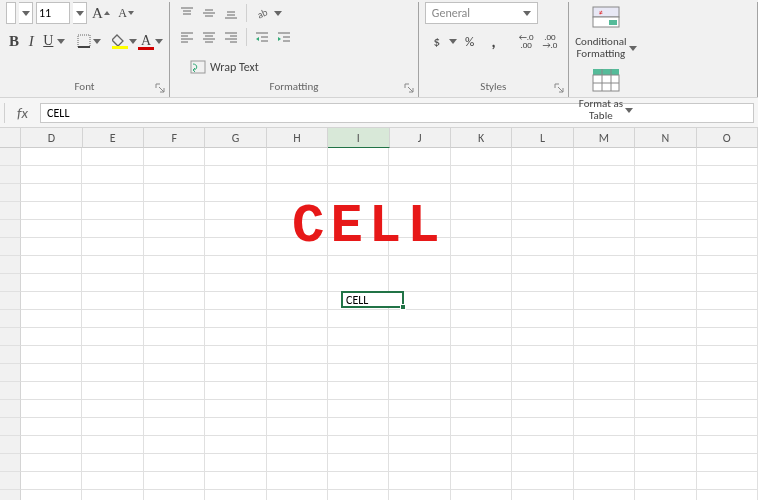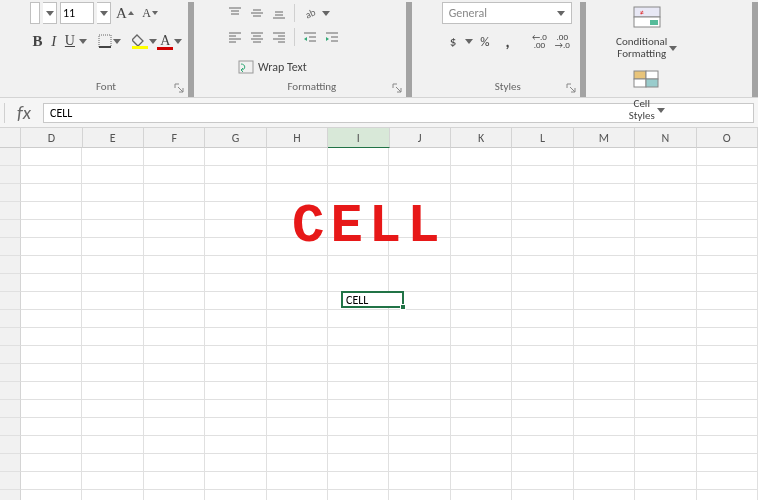--- a/index.html
+++ b/index.html
@@ -1,19 +1,19 @@
 <!DOCTYPE html>
 <html><head>
 <meta charset="utf-8">
 <style>
 * { margin:0; padding:0; box-sizing:border-box; font-family:"Segoe UI",Calibri,sans-serif; }
 body { background:#fff; width:758px; height:500px; overflow:hidden; position:relative; }
 
 .ribbon { background:#f1f1f1; border-bottom:1px solid #d4d4d4; height:98px; padding:2px 0 0 0; display:flex; }
-.group { border-right:6px solid #a3a3a3; display:flex; flex-direction:column; justify-content:space-between; padding:0 6px 2px 6px; position:relative;margin-left:24px; }
+.group { border-right:1px solid #a3a3a3; display:flex; flex-direction:column; justify-content:space-between; padding:0 6px 2px 6px; position:relative; }
 .group-label { font-size:11px; color:#666; text-align:center; padding:2px 0; position:relative; }
 .group-launcher { position:absolute; right:2px; bottom:2px; width:14px; height:14px; display:flex; align-items:center; justify-content:center; cursor:pointer; }
 .group-launcher svg { width:10px; height:10px; }
 .controls { display:flex; flex-direction:column; gap:2px; flex:1; }
 
 
 .font-row1 { display:flex; align-items:center; gap:3px; }
 .font-sel { border:1px solid #c0c0c0; background:#fff; height:22px; font-size:12px; padding:0 2px; }
 .font-name { width:10px; } 
 .font-size { width:34px; }
@@ -30,33 +30,33 @@
 .align-controls { display:flex; }
 .align-col1 { display:flex; flex-direction:column; gap:2px; }
 .align-row { display:flex; gap:0; }
 .align-btn { width:22px; height:22px; display:flex; align-items:center; justify-content:center; cursor:pointer; }
 .align-col2 { display:flex; flex-direction:column; gap:6px; padding-left:8px; }
 .wide-btn { height:22px; display:flex; align-items:center; gap:4px; padding:0 6px; cursor:pointer; font-size:12px; color:#444; }
 .vsep { width:1px; background:#d0d0d0; margin:2px 4px; }
 
 
 .num-row1 { display:flex; }
-.num-sel { border:1px solid #c0c0c0; background:#fff; height:22px; width:130px; font-size:12px; padding:0 6px; color:#888; display:flex; align-items:center; justify-content:space-between; }
+.num-sel { border:1px solid #c0c0c0; background:#fff; height:22px; width:113px; font-size:12px; padding:0 6px; color:#888; display:flex; align-items:center; justify-content:space-between; }
 .num-row2 { display:flex; gap:0; align-items:center; }
 .num-btn { width:26px; height:22px; display:flex; align-items:center; justify-content:center; cursor:pointer; font-size:13px; color:#444; }
 
 
 .styles-ctr { display:flex; }
 .big-btn { width:62px; display:flex; flex-direction:column; align-items:center; justify-content:center; gap:2px; cursor:pointer; padding:2px 2px; }
 .big-btn .ico { width:32px; height:30px; display:flex; align-items:center; justify-content:center; }
 .big-btn .lbl { font-size:11px; color:#444; text-align:center; line-height:1.1; display:flex; align-items:center; gap:2px; }
 
 
 .fbar { height:30px; background:#f5f5f5; border-bottom:1px solid #d4d4d4; display:flex; align-items:center; padding:0 4px; gap:6px; }
-.fx { font-style:italic; font-size:19px; color:#666; padding:0 6px; }
+.fx { font-style:italic; font-size:15px; color:#666; padding:0 6px; }
 .fbox { flex:1; border:1px solid #c8c8c8; background:#fff; height:20px; font-size:12px; padding:0 6px; display:flex; align-items:center; cursor:text; }
 .fbar-vsep { width:1px; height:20px; background:#d0d0d0; }
 
 
 .grid { position:relative; background:#fff; }
 .colhdr { display:flex; height:20px; }
 .corner { width:22px; border-right:1px solid #d4d4d4; border-bottom:1px solid #ccc; background:#f1f1f1; }
 .ch { width:64px; border-right:1px solid #d4d4d4; border-bottom:1px solid #ccc; background:#f1f1f1; font-size:12px; color:#555; display:flex; align-items:center; justify-content:center; }
 .ch.sel { background:#d8e8d8; border-bottom-color:#217346; }
 .rows { display:flex; flex-direction:column; }
@@ -301,20 +301,38 @@
             <svg width="30" height="28">
               <rect x="2" y="2" width="26" height="10" fill="#e8e8f5" stroke="#888"></rect>
               <rect x="2" y="12" width="26" height="10" fill="#fff" stroke="#888"></rect>
               <text x="8" y="10" font-size="8" fill="#d00">≠</text>
               <rect x="18" y="15" width="8" height="5" fill="#5b9"></rect>
             </svg>
           </div>
         <div class="lbl">
             <span style="white-space:pre-line">Conditional
 Formatting</span>
+            <svg width="8" height="5">
+              <path d="M0 0 L8 0 L4 5 Z" fill="#666"></path>
+            </svg>
+          </div>
+      </div>
+      <div class="big-btn">
+        <div class="ico">
+            <svg width="30" height="28">
+              <rect x="2" y="2" width="26" height="6" fill="#5b9"></rect>
+              <rect x="2" y="8" width="26" height="16" fill="#fff" stroke="#888"></rect>
+              <line x1="11" y1="2" x2="11" y2="24" stroke="#888"></line>
+              <line x1="20" y1="2" x2="20" y2="24" stroke="#888"></line>
+              <line x1="2" y1="16" x2="28" y2="16" stroke="#888"></line>
+            </svg>
+          </div>
+        <div class="lbl">
+            <span style="white-space:pre-line">Format as
+Table</span>
             <svg width="8" height="5">
               <path d="M0 0 L8 0 L4 5 Z" fill="#666"></path>
             </svg>
           </div>
       </div>
       <div class="big-btn">
         <div class="ico">
             <svg width="30" height="28">
               <rect x="2" y="4" width="12" height="8" fill="#e8c47a" stroke="#888"></rect>
               <rect x="14" y="4" width="12" height="8" fill="#fff" stroke="#888"></rect>

